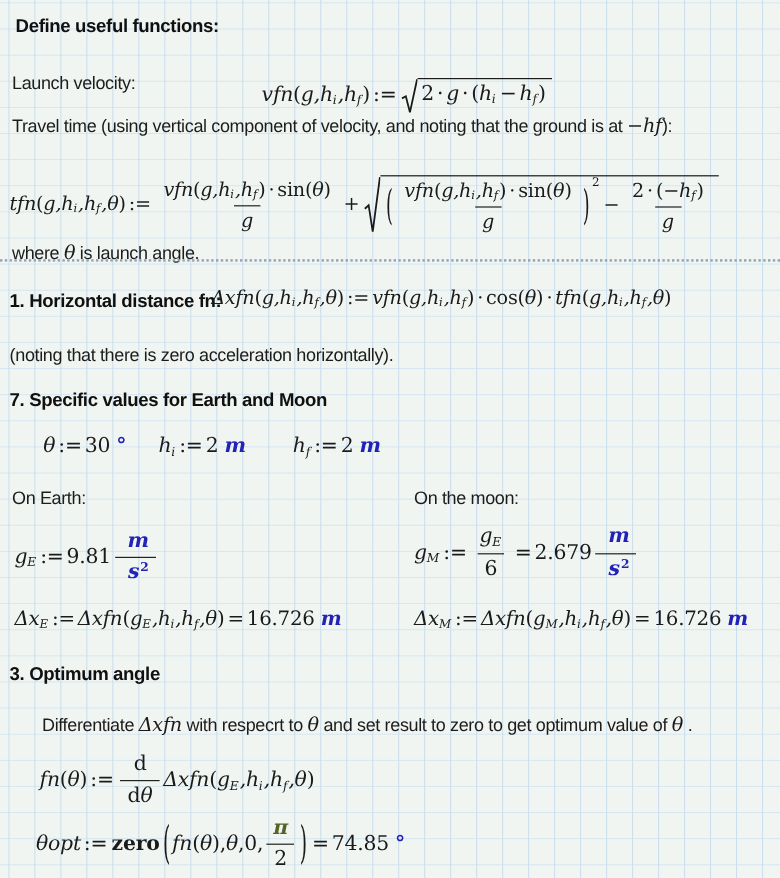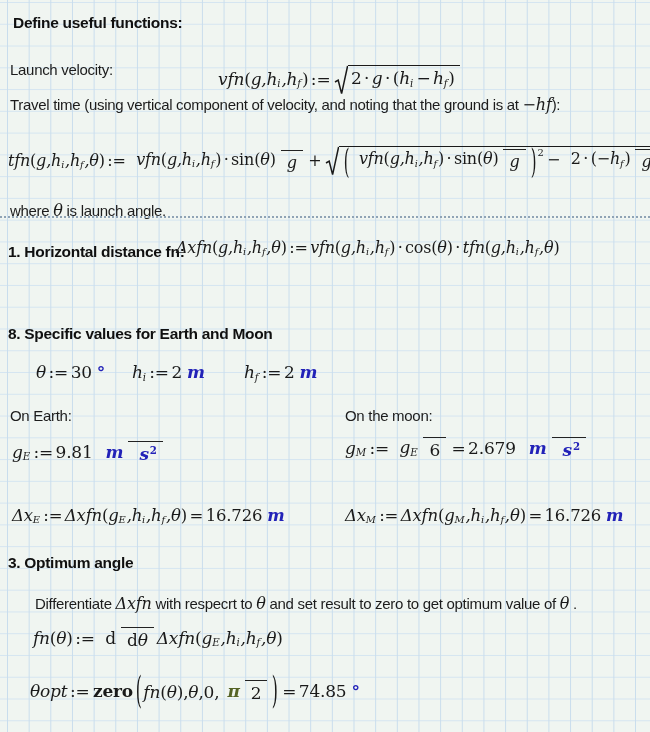--- a/index.html
+++ b/index.html
@@ -22,21 +22,21 @@
   .fr{display:inline-block;white-space:nowrap;}
   .m{font-style:italic;}
   .up,.n{font-style:normal;}
   .op{font-style:normal;padding:0 2.5px;}
   .sb{font-style:italic;font-size:0.6em;vertical-align:-0.25em;padding-right:1px;}
   .u{color:#2222b8;font-weight:bold;font-style:italic;padding-left:5px;}
   .usup{color:#2222b8;font-weight:bold;font-style:normal;font-size:0.6em;vertical-align:0.6em;padding-left:1px;}
   .pi{color:#556326;font-weight:bold;font-style:italic;}
   .k{font-weight:bold;font-style:normal;padding:0 1px;}
   .txt{font-family:"Liberation Sans",sans-serif;font-size:15px;font-style:normal;letter-spacing:-0.3px;color:#1c1c1c;}
-  .frac{display:inline-flex;flex-direction:row;align-items:center;vertical-align:middle;margin:0 3px;text-align:center;}
+  .frac{display:inline-flex;flex-direction:column;align-items:center;vertical-align:middle;margin:0 3px;text-align:center;}
   .num{display:block;padding:0 5px 2px;}
   .den{display:block;border-top:1.5px solid #222;padding:2px 6px 0;}
   .sqrt{display:inline-flex;align-items:stretch;vertical-align:middle;margin:10px 1px;}
   .radical{width:14px;flex:0 0 14px;display:block;}
   .radical path{fill:none;stroke:#1a1a1a;stroke-width:1.5;}
   .qbody{border-top:1.6px solid #1a1a1a;padding:2px 5px 0 3px;display:inline-block;}
   .pgroup{display:inline-flex;align-items:center;vertical-align:middle;margin:0 1px;}
   .pinner{display:inline-flex;align-items:center;padding:0 1px;}
   .bp{font-style:normal;font-size:1.15em;transform-origin:50% 50%;}
   .ptop{align-self:flex-start;font-style:normal;font-size:0.62em;margin:-2px 0 0 1px;}
@@ -74,21 +74,22 @@
                 <span class="tok ptop">2</span>
               </span><span class="tok op">−</span><span class="frac">
                 <span class="num"><span class="fr"><span class="tok n">2</span><span class="tok op">·</span><span class="tok up">(</span><span class="tok up">−</span><span class="tok m">h</span><span class="tok sb">f</span><span class="tok up">)</span></span></span>
                 <span class="den"><span class="tok m">g</span></span>
               </span></span></span>
         </span></span></div>
   <div class="region math" style="left:10px;top:201px;font-size:16px"><span class="fr"><span class="tok txt">where </span><span class="tok m">θ</span><span class="tok txt"> is launch angle.</span></span></div>
   <div class="sep" style="top:216px"></div>
   <div class="region heading" style="left:8px;top:242px">1. Horizontal distance fn:</div>
   <div class="region math" style="left:176px;top:238px;font-size:16px"><span class="fr"><span class="tok m">Δxfn</span><span class="tok up">(</span><span class="tok m">g,h</span><span class="tok sb">i</span><span class="tok m">,h</span><span class="tok sb">f</span><span class="tok m">,θ</span><span class="tok up">)</span><span class="tok op">:=</span><span class="tok m">vfn</span><span class="tok up">(</span><span class="tok m">g,h</span><span class="tok sb">i</span><span class="tok m">,h</span><span class="tok sb">f</span><span class="tok up">)</span><span class="tok op">·</span><span class="tok up">cos</span><span class="tok up">(</span><span class="tok m">θ</span><span class="tok up">)</span><span class="tok op">·</span><span class="tok m">tfn</span><span class="tok up">(</span><span class="tok m">g,h</span><span class="tok sb">i</span><span class="tok m">,h</span><span class="tok sb">f</span><span class="tok m">,θ</span><span class="tok up">)</span></span></div>
-  <div class="region heading" style="left:8px;top:324px">8. Specific values for Earth and Moon</div>
+  <div class="region text" style="left:8px;top:288px">(noting that there is zero acceleration horizontally).</div>
+  <div class="region heading" style="left:8px;top:324px">7. Specific values for Earth and Moon</div>
   <div class="region math" style="left:36px;top:362px"><span class="fr"><span class="tok m">θ</span><span class="tok op">:=</span><span class="tok n">30</span><span class="tok u">°</span></span></div>
   <div class="region math" style="left:132px;top:362px"><span class="fr"><span class="tok m">h</span><span class="tok sb">i</span><span class="tok op">:=</span><span class="tok n">2</span><span class="tok u">m</span></span></div>
   <div class="region math" style="left:244px;top:362px"><span class="fr"><span class="tok m">h</span><span class="tok sb">f</span><span class="tok op">:=</span><span class="tok n">2</span><span class="tok u">m</span></span></div>
   <div class="region text" style="left:10px;top:407px">On Earth:</div>
   <div class="region text" style="left:345px;top:407px">On the moon:</div>
   <div class="region math" style="left:12px;top:441px"><span class="fr"><span class="tok m">g</span><span class="tok sb">E</span><span class="tok op">:=</span><span class="tok n">9.81</span><span class="frac">
           <span class="num"><span class="tok u">m</span></span>
           <span class="den"><span class="fr"><span class="tok u">s</span><span class="tok usup">2</span></span></span>
         </span></span></div>
   <div class="region math" style="left:345px;top:437px"><span class="fr"><span class="tok m">g</span><span class="tok sb">M</span><span class="tok op">:=</span><span class="frac">

